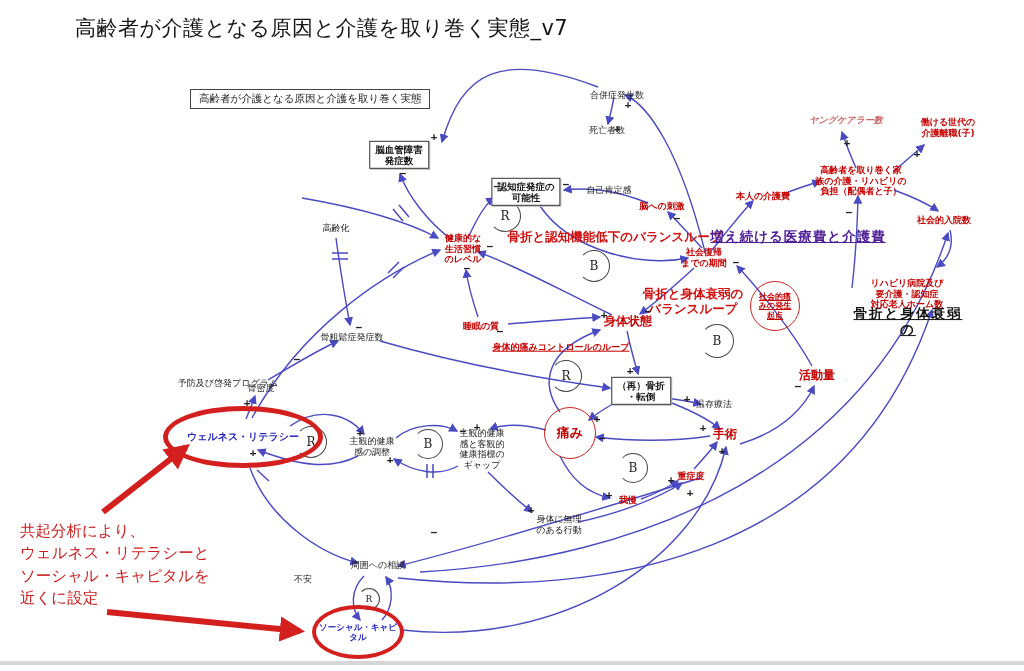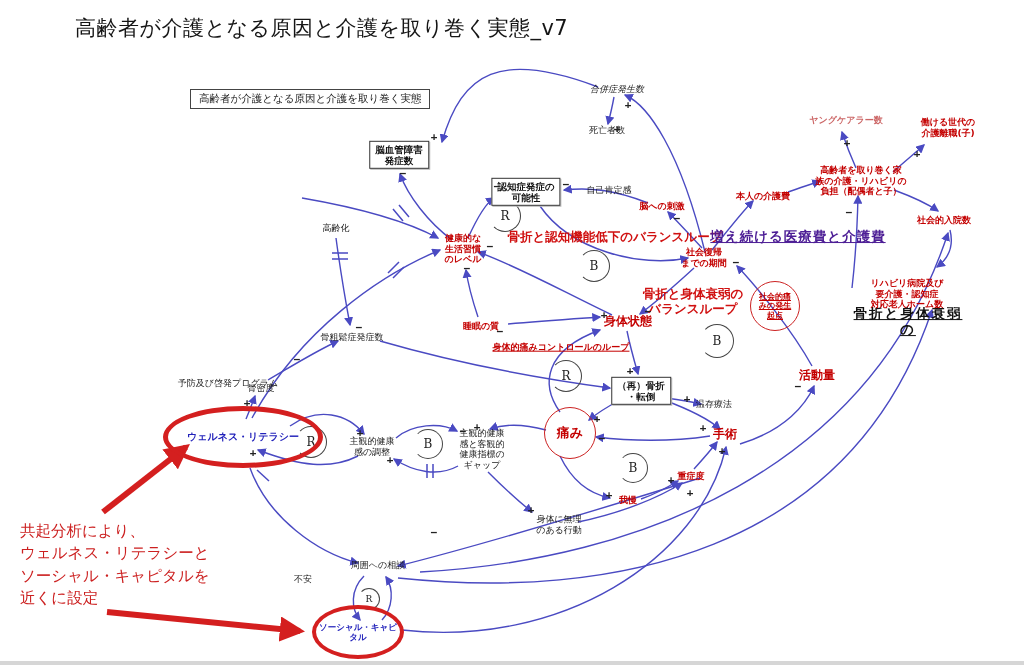--- a/index.html
+++ b/index.html
@@ -119,21 +119,21 @@
       <path d="M 257,470 l 12,11"></path>
     </g>
 
     <g stroke="#d41f1f" stroke-width="6" fill="none" style="marker-end:url(#ar)">
       <path d="M 103,512 L 186,447"></path>
       <path d="M 107,612 L 300,631"></path>
     </g>
   </svg>
 
   <div id="diagram-layer">
-      <div class="node black-s" style="left: 617px; top: 89px; font-style: italic;">合併症発生数</div>
+      <div class="node black-s" style="left: 617px; top: 95px;">合併症発生数</div>
       <div class="node black-s" style="left: 607px; top: 130px;">死亡者数</div>
       <div class="node box" style="left: 399px; top: 155px;">脳血管障害
 発症数</div>
       <div class="node box" style="left: 526px; top: 192px;">認知症発症の
 可能性</div>
       <div class="node black-s" style="left: 609px; top: 190px;">自己肯定感</div>
       <div class="node black-s" style="left: 336px; top: 228px;">高齢化</div>
       <div class="node black-s" style="left: 228px; top: 360px; margin-top: 23px;">予防及び啓発プログラム</div>
       <div class="node black-s" style="left: 261px; top: 388px;">骨密度</div>
       <div class="node black-s" style="left: 352px; top: 337px;">骨粗鬆症発症数</div>
@@ -166,21 +166,21 @@
 みの発生
 起点</div>
       <div class="node red-m" style="left: 628px; top: 321px;">身体状態</div>
       <div class="node red-s" style="left: 481px; top: 326px;">睡眠の質</div>
       <div class="node red-u-s" style="left: 561px; top: 347px;">身体的痛みコントロールのループ</div>
       <div class="node red-circle-big" style="left: 570px; top: 433px;">痛み</div>
       <div class="node red-m" style="left: 725px; top: 434px;">手術</div>
       <div class="node red-s" style="left: 691px; top: 476px;">重症度</div>
       <div class="node red-s" style="left: 628px; top: 500px;">我慢</div>
       <div class="node red-m" style="left: 817px; top: 375px;">活動量</div>
-      <div class="node red-light" style="left: 846px; top: 120px;">ヤングケアラー数</div>
+      <div class="node red-light" style="left: 846px; top: 120px; font-style: italic;">ヤングケアラー数</div>
       <div class="node red-s" style="left: 948px; top: 128px;">働ける世代の
 介護離職(子)</div>
       <div class="node red-s" style="left: 861px; top: 181px;">高齢者を取り巻く家
 族の介護・リハビリの
 負担（配偶者と子）</div>
       <div class="node red-s" style="left: 763px; top: 196px;">本人の介護費</div>
       <div class="node red-u-big" style="left: 798px; top: 237px;">増え続ける医療費と介護費</div>
       <div class="node red-s" style="left: 944px; top: 220px;">社会的入院数</div>
       <div class="node red-s" style="left: 907px; top: 294px;">リハビリ病院及び
 要介護・認知症

